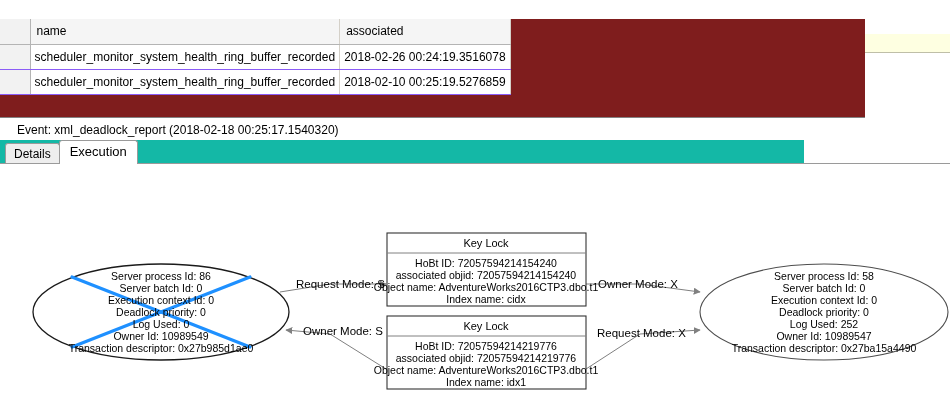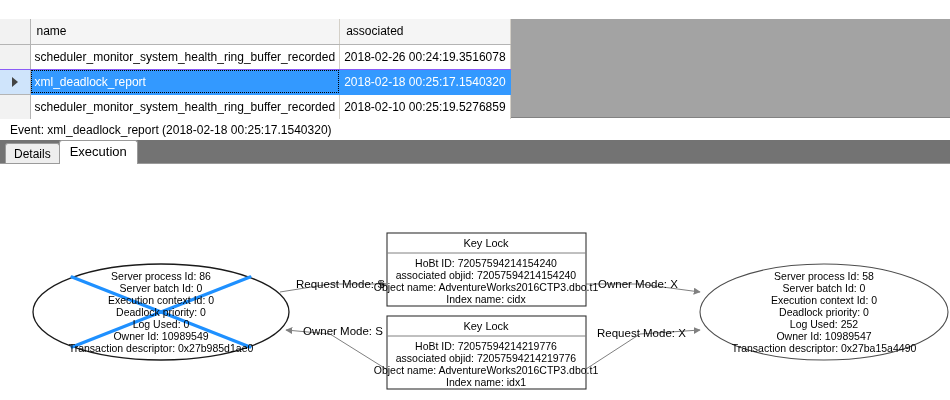--- a/index.html
+++ b/index.html
@@ -30,22 +30,22 @@
     padding-left: 6px;
     font-size: 12px;
     color: #000;
     margin-top: 34px;
   }
 
   
   #events-grid {
     position: absolute;
     left: 0; top: 19px;
-    width: 950px; height: 99px;
-    background: #a3a3a3;
+    width: 865px; height: 99px;
+    background: #7f1d1d;
     box-sizing: border-box;
     border-bottom: 1px solid #828282;
   }
   #events-grid table {
     border-collapse: collapse;
     table-layout: fixed;
     background: #ffffff;
   }
   #events-grid col.c-sel { width: 30px; }
   #events-grid col.c-name { width: 275px; }
@@ -101,31 +101,31 @@
   }
 
   
   #event-caption {
     position: absolute;
     left: 0; top: 119px;
     width: 950px; height: 21px;
     background: #ffffff;
     display: flex;
     align-items: center;
-    padding-left: 10px;
+    padding-left: 17px;
     box-sizing: border-box;
     font-size: 12px;
   }
 
   
   #tabstrip {
     position: absolute;
     left: 0; top: 140px;
-    width: 950px; height: 24px;
-    background: #737373;
+    width: 804px; height: 24px;
+    background: #14b8a6;
   }
   #tabstrip .tabs {
     position: absolute;
     left: 5px; bottom: 0;
     display: flex;
     align-items: flex-end;
   }
   .tab {
     font-size: 12px;
     border: 1px solid #9a9a9a;
@@ -202,27 +202,20 @@
         <th>name</th>
         <th>associated</th>
       </tr>
     </thead>
     <tbody>
       <tr>
         <td class="sel-cell"></td>
         <td>scheduler_monitor_system_health_ring_buffer_recorded</td>
         <td>2018-02-26 00:24:19.3516078</td>
       </tr>
-      <tr class="selected">
-        <td class="sel-cell">
-          <span class="row-arrow"></span>
-        </td>
-        <td class="focus-cell">xml_deadlock_report</td>
-        <td>2018-02-18 00:25:17.1540320</td>
-      </tr>
       <tr>
         <td class="sel-cell"></td>
         <td>scheduler_monitor_system_health_ring_buffer_recorded</td>
         <td>2018-02-10 00:25:19.5276859</td>
       </tr>
     </tbody>
   </table>
 </div>
 
 <div id="event-caption">

